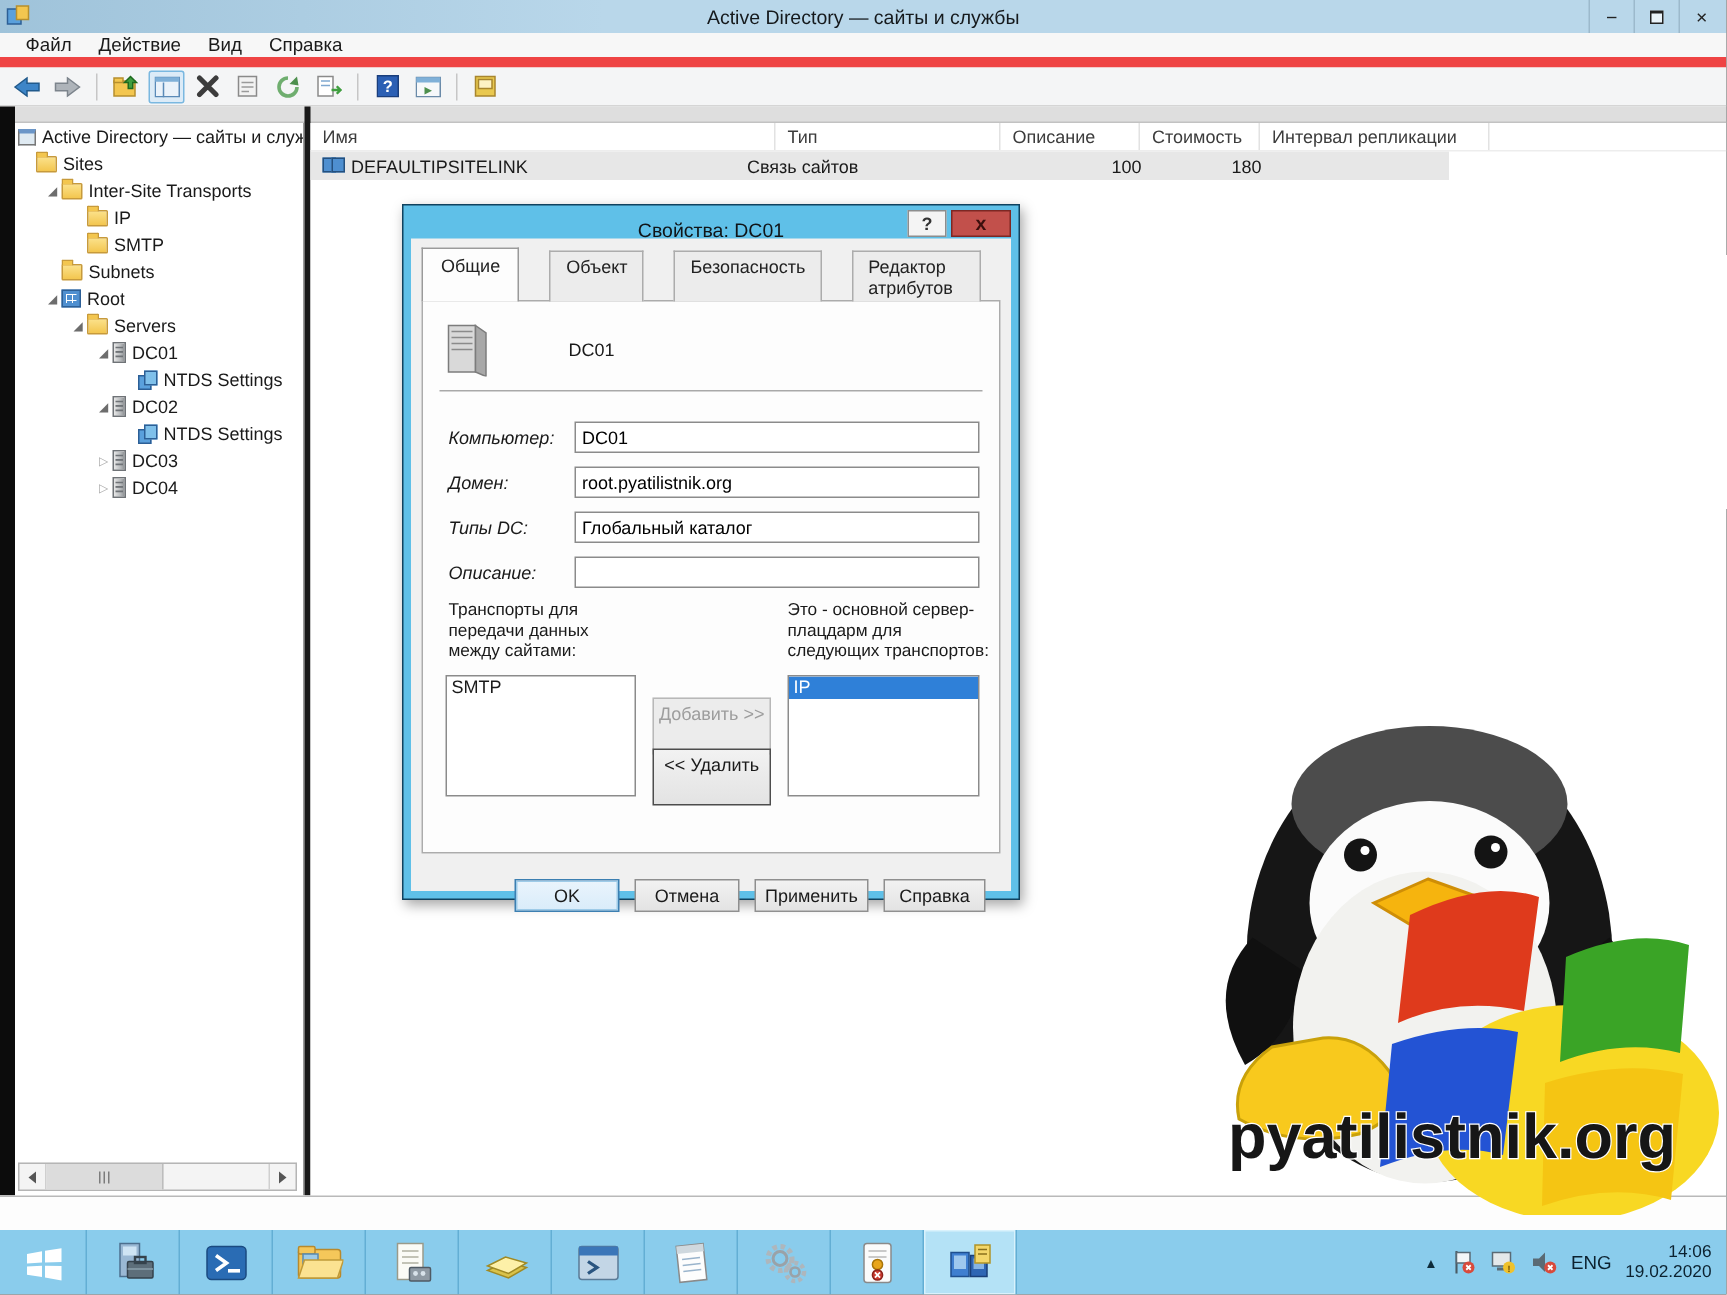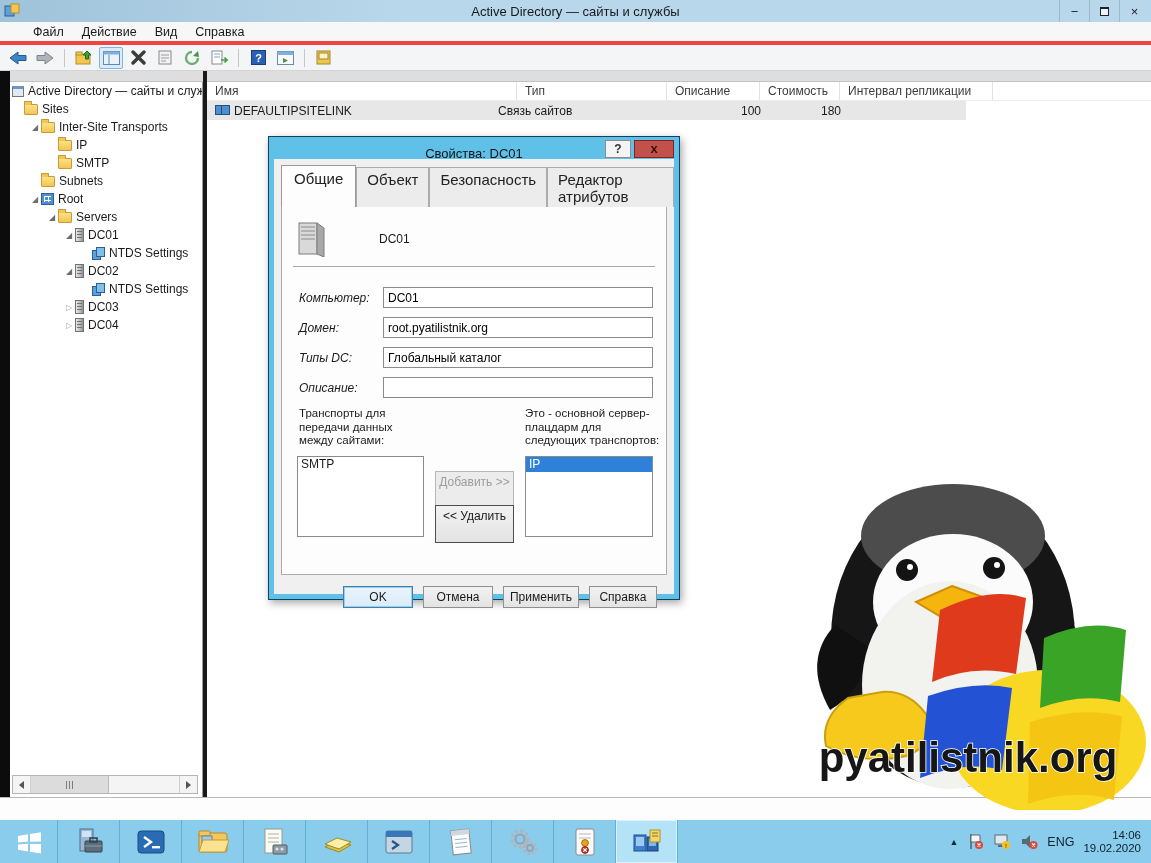--- a/index.html
+++ b/index.html
@@ -10,21 +10,21 @@
   .titlebar { position:absolute; left:0; top:0; width:1151px; height:22px;
     background:linear-gradient(90deg,#9fc3da,#b9d7ea 35%,#b9d7ea); display:flex; align-items:center; }
   .app-icon { margin-left:4px; }
   .win-title { position:absolute; left:0; right:0; text-align:center; font-size:13px; color:#15191c; }
   .wincontrols { position:absolute; right:2px; top:0; height:22px; display:flex; }
   .wbtn { width:30px; height:22px; display:flex; align-items:center; justify-content:center;
     border-left:1px solid #9cb9cc; font-size:13px; color:#222; cursor:default; }
   .restore-glyph { width:9px; height:9px; border:1px solid #222; border-top:2px solid #222; display:inline-block; background:#eaf3f9; }
 
   .menubar { position:absolute; left:0; top:22px; width:1151px; height:23px; background:#f7f7f7;
-    border-bottom:4px solid #ef4444; display:flex; align-items:center; padding-left:24px; }
+    border-bottom:7px solid #ef4444; display:flex; align-items:center; padding-left:8px; }
   .menubar span { padding:3px 9px; font-size:12.5px; }
 
   .toolbar { position:absolute; left:0; top:45px; width:1151px; height:26px; background:#f4f5f6;
     border-bottom:1px solid #d5d5d5; display:flex; align-items:center; padding-left:6px; gap:3px; }
   .tbtn { width:24px; height:22px; display:flex; align-items:center; justify-content:center; border-radius:2px; }
   .tbtn.active { border:1px solid #7ab8e0; background:#dcebf7; }
   .tsep { width:1px; height:18px; background:#c6c6c6; margin:0 4px; }
 
   .subband { position:absolute; left:0; top:71px; width:1151px; height:11px; background:#dedede; border-bottom:1px solid #c2c2c2; }
 
@@ -76,21 +76,21 @@
   
   .dialog { position:absolute; left:268px; top:136px; width:412px; height:464px; background:#5fc0e8;
     border:1px solid #10425f; box-shadow:2px 3px 8px rgba(0,0,0,.35); z-index:20; }
   .dlg-titlebar { height:32px; position:relative; display:flex; align-items:center; }
   .dlg-title { position:absolute; left:0; right:0; text-align:center; font-size:13px; color:#101417; }
   .dlg-tbtns { position:absolute; right:5px; top:3px; display:flex; gap:3px; }
   .dlg-help { width:26px; height:18px; background:#f4f4f4; border:1px solid #8d8d8d; text-align:center; font-weight:bold; font-size:12px; line-height:16px; color:#333; }
   .dlg-close { width:40px; height:18px; background:#c2504b; border:1px solid #7d2723; text-align:center; font-weight:bold; font-size:13px; line-height:15px; color:#3c0f0d; }
   .dlg-body { position:absolute; left:5px; right:5px; top:22px; bottom:5px; background:#f0f0f0; }
   .tabs { display:flex; padding:8px 0 0 7px; position:relative; z-index:2; }
-  .tab { font-size:15px; padding:3px 10px 2px; border:1px solid #acacac; border-bottom:none; background:#ececec; margin-right:0; color:#222; }
+  .tab { font-size:12px; padding:3px 10px 2px; border:1px solid #acacac; border-bottom:none; background:#ececec; margin-right:20px; color:#222; }
   .tab.active { background:#fdfdfd; padding:4px 12px 3px; margin-top:-2px; border-color:#9a9a9a; }
   .tabpage { position:relative; margin:-1px 7px 0 7px; height:369px; background:#fdfdfd; border:1px solid #acacac; z-index:1; }
   .srv-row { position:absolute; left:15px; top:14px; display:flex; align-items:center; gap:52px; }
   .srv-name { font-size:12px; }
   .dlg-hr { position:absolute; left:11px; top:59px; width:362px; height:1px; background:#a9a9a9; }
   .frow { position:absolute; left:17px; display:flex; align-items:center; }
   .frow label { width:84px; font-size:12px;font-style:italic; }
   .frow .fin { width:270px; height:21px; border:1px solid #8b8b8b; background:#fff; font-size:12px; padding:2px 4px; font-family:"Liberation Sans",sans-serif; }
   .tlab { position:absolute; top:200px; font-size:11.5px; line-height:13.5px; }
   .listbox { position:absolute; top:249px; height:81px; border:1px solid #8b8b8b; background:#fff; font-size:12px; overflow:hidden; }

